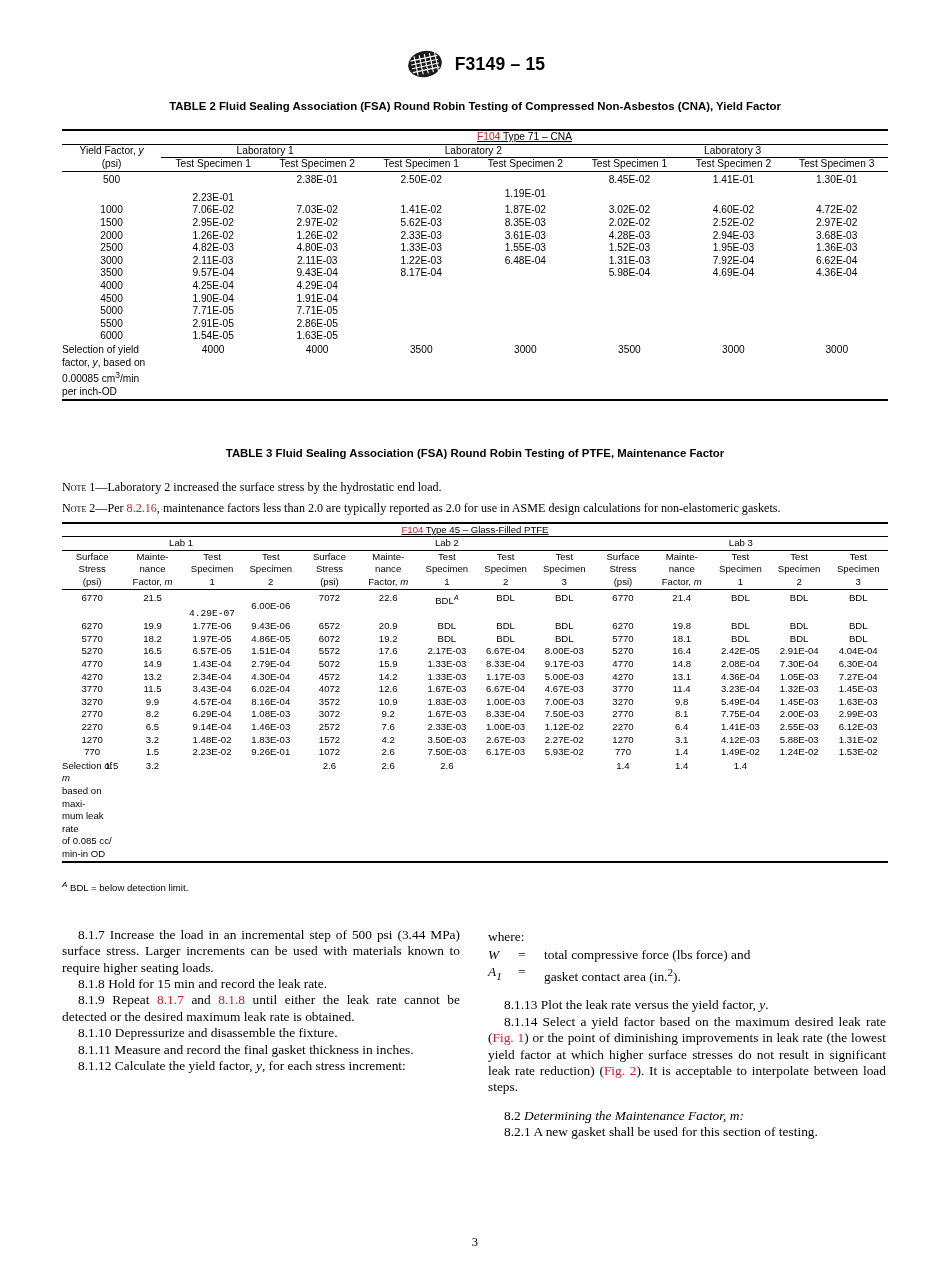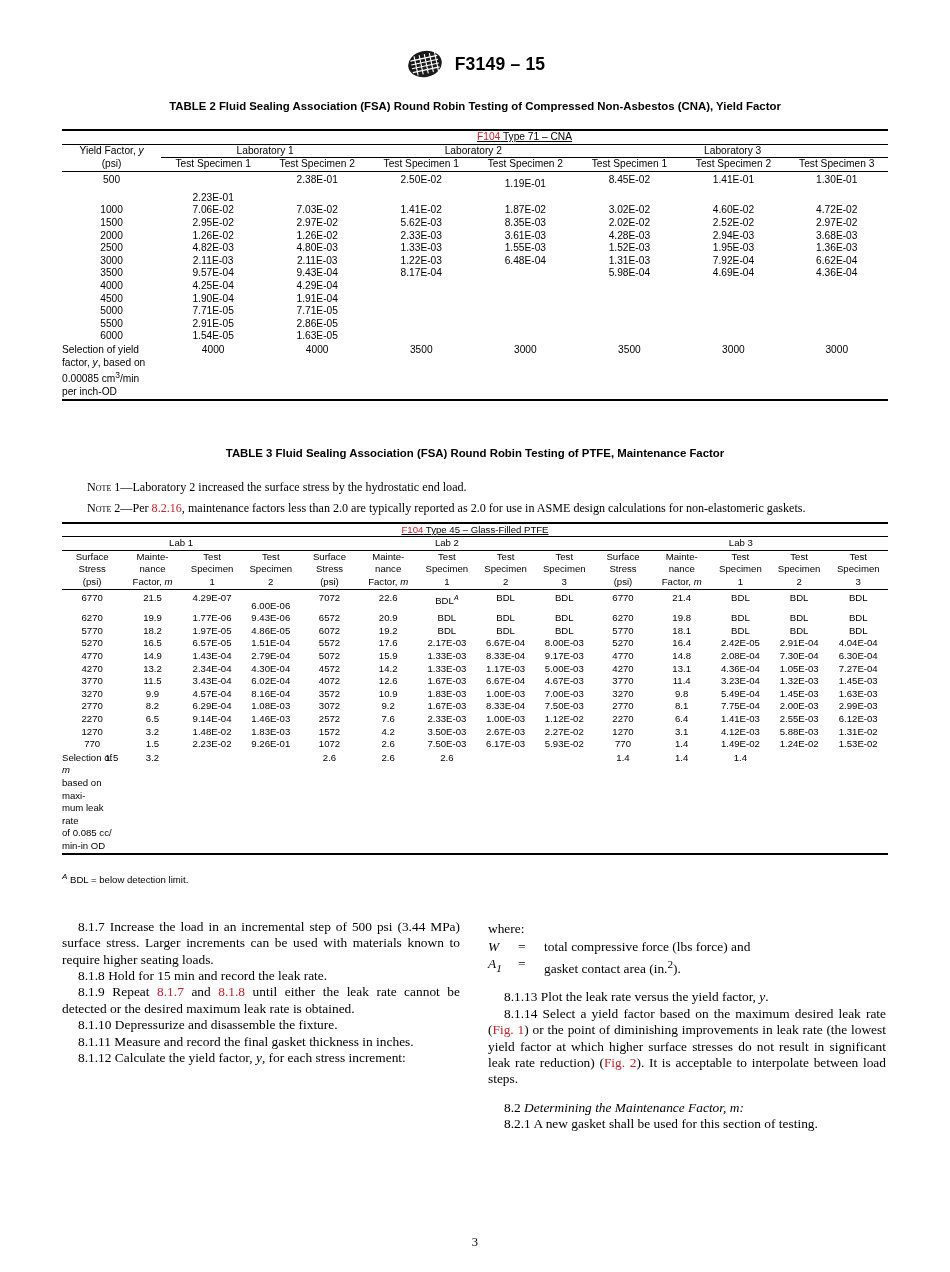--- a/index.html
+++ b/index.html
@@ -83,21 +83,20 @@
     font-family: "Liberation Serif", serif;
     font-size: 12.1px;
     line-height: 14px;
     margin: 0;
     padding: 7px 0 0 0;
     text-align: justify;
   }
   .note .nlab {
     font-variant: small-caps;
     font-size: 12.1px;
-    margin-left: 25px;
   }
   .footnote {
     font-family: "Liberation Sans", sans-serif;
     font-size: 9.6px;
     padding-top: 17px;
   }
   .footnote sup { font-style: italic; font-size: 8px; }
 
   
   .body-cols {
@@ -203,21 +202,21 @@
           <td class="hd">Test Specimen 2</td>
           <td class="hd">Test Specimen 3</td>
         </tr>
       </thead>
       <tbody id="t2body">
           <tr class="firstdata">
             <td class="num" style="padding-top: 2px;">500</td>
             <td class="num" style="padding-top: 20px;">2.23E-01</td>
             <td class="num" style="padding-top: 2px;">2.38E-01</td>
             <td class="num" style="padding-top: 2px;">2.50E-02</td>
-            <td class="num" style="padding-top: 6px; text-align: center;">1.19E-01</td>
+            <td class="num" style="padding-top: 16px; text-align: center;">1.19E-01</td>
             <td class="num" style="padding-top: 2px;">8.45E-02</td>
             <td class="num" style="padding-top: 2px;">1.41E-01</td>
             <td class="num" style="padding-top: 2px;">1.30E-01</td>
           </tr>
           <tr>
             <td class="num">1000</td>
             <td class="num">7.06E-02</td>
             <td class="num">7.03E-02</td>
             <td class="num">1.41E-02</td>
             <td class="num">1.87E-02</td>
@@ -398,21 +397,21 @@
             <td class="hd">Mainte-<br>nance<br>Factor, <span style="font-style:italic">m</span></td>
             <td class="hd">Test<br>Specimen<br>1</td>
             <td class="hd">Test<br>Specimen<br>2</td>
             <td class="hd">Test<br>Specimen<br>3</td>
           </tr>
       </thead>
       <tbody id="t3body">
           <tr>
             <td class="num" style="padding-top: 2px;">6770</td>
             <td class="num" style="padding-top: 2px;">21.5</td>
-            <td class="num" style="padding-top: 2px;">4.29E-07</td>
+            <td class="num" style="padding-top: 18px; font-family: Liberation Mono, monospace;">4.29E-07</td>
             <td class="num" style="padding-top: 10px;">6.00E-06</td>
             <td class="num" style="padding-top: 2px;">7072</td>
             <td class="num" style="padding-top: 2px;">22.6</td>
             <td class="num" style="padding-top: 2px;">BDL<sup style="font-style:italic;font-size:7px">A</sup></td>
             <td class="num" style="padding-top: 2px;">BDL</td>
             <td class="num" style="padding-top: 2px;">BDL</td>
             <td class="num" style="padding-top: 2px;">6770</td>
             <td class="num" style="padding-top: 2px;">21.4</td>
             <td class="num" style="padding-top: 2px;">BDL</td>
             <td class="num" style="padding-top: 2px;">BDL</td>

